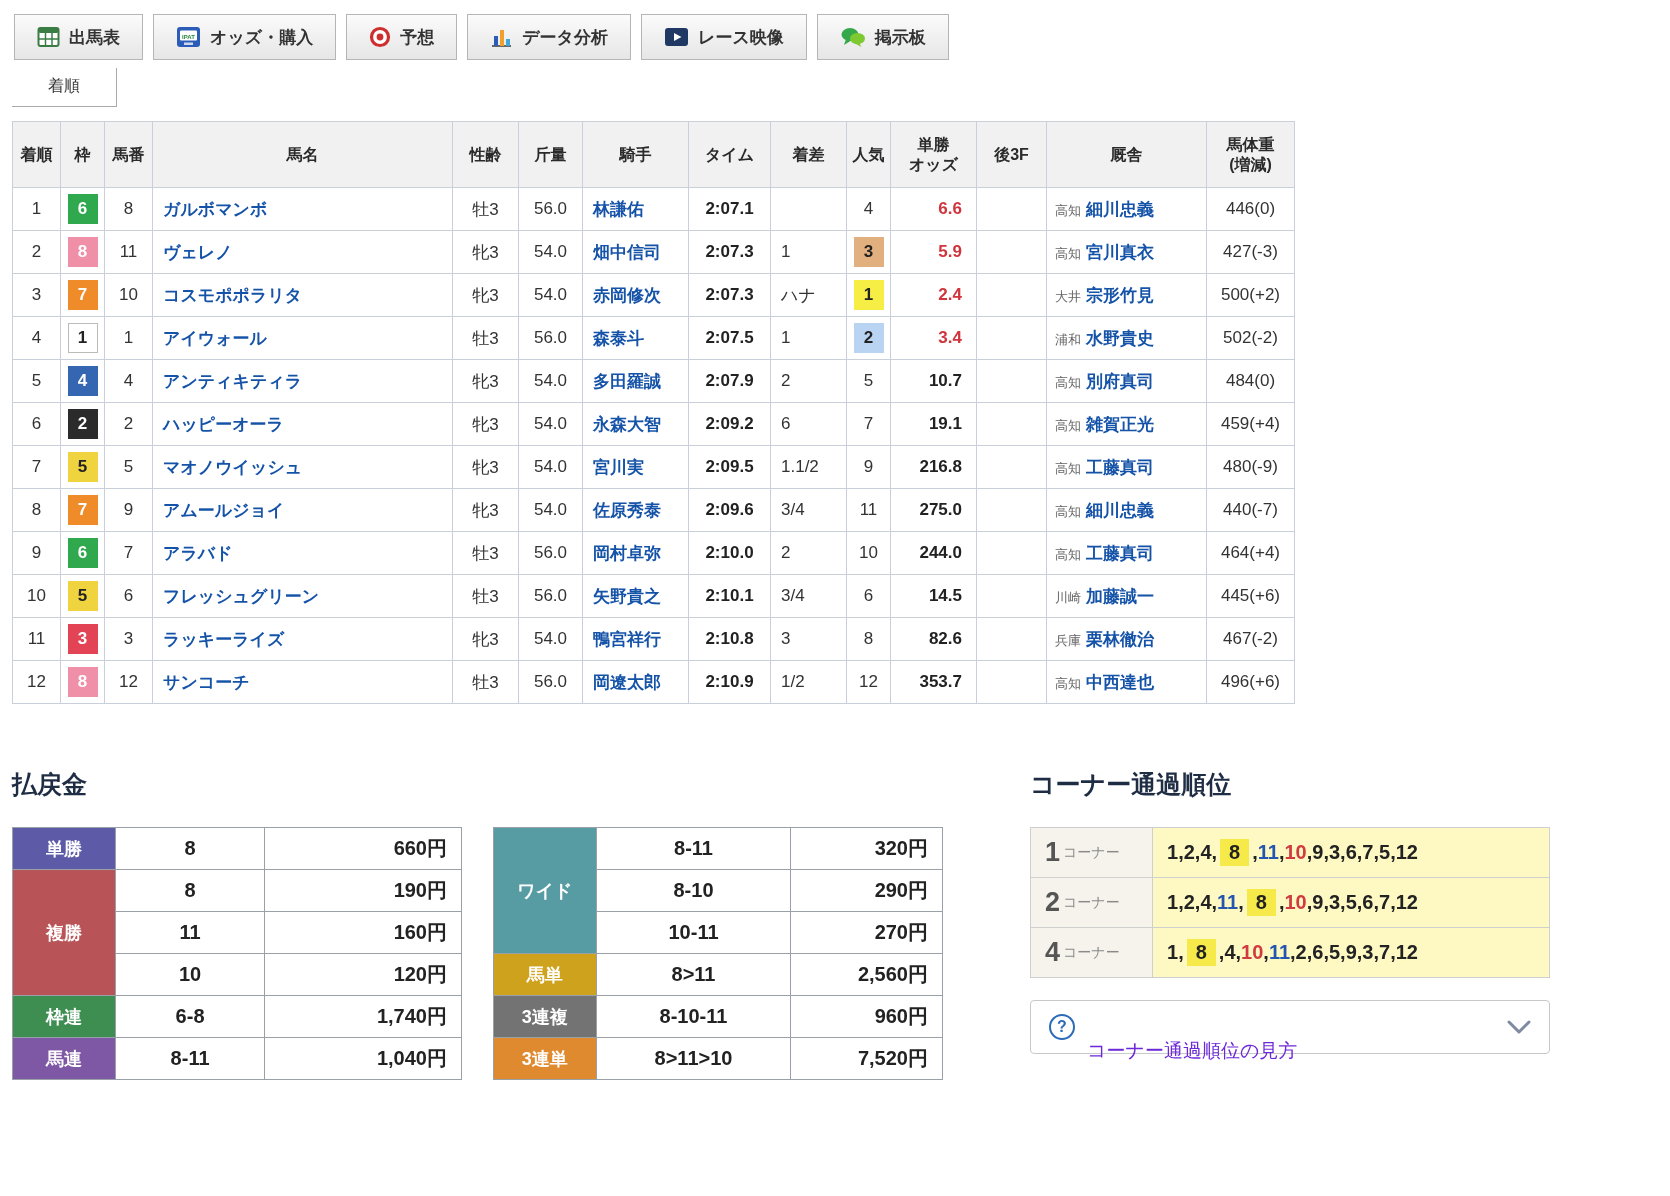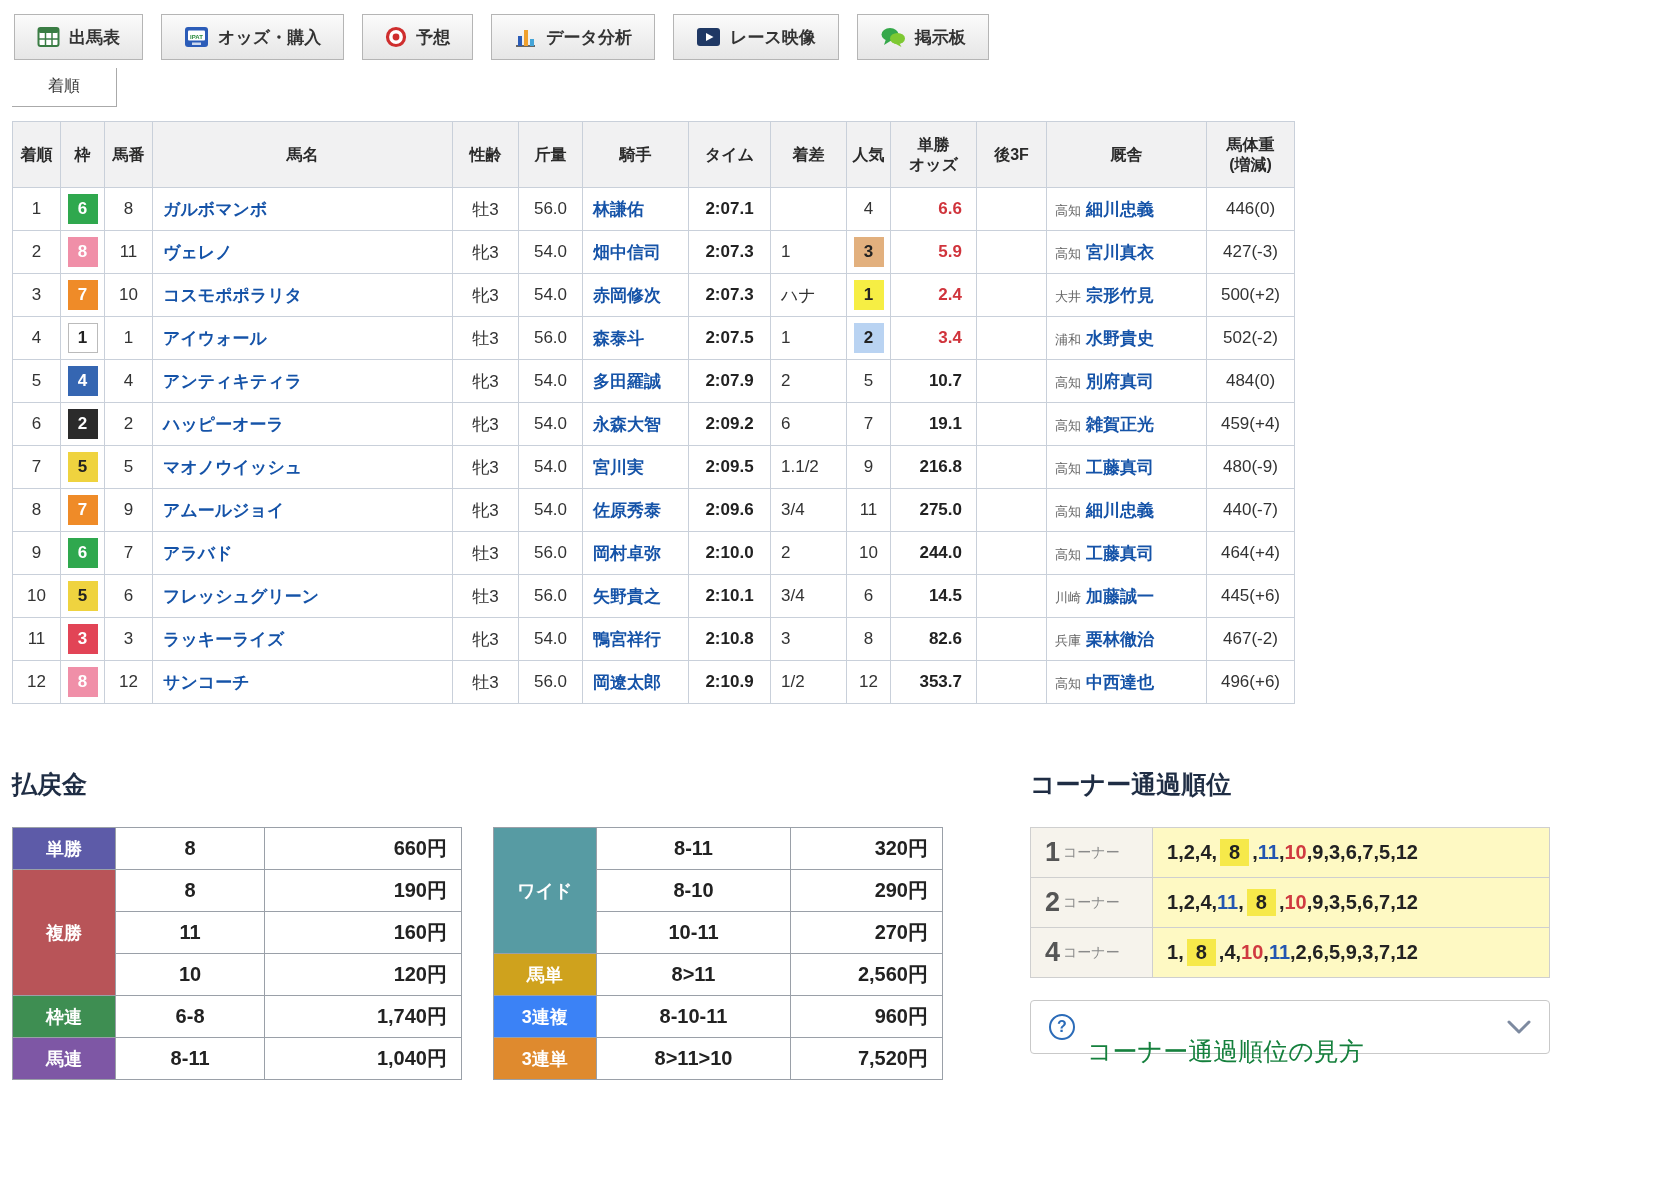--- a/index.html
+++ b/index.html
@@ -3,21 +3,21 @@
 <meta charset="utf-8">
 <style>
   * { margin:0; padding:0; box-sizing:border-box; }
   html,body { background:#fff; }
   body {
     font-family:"Liberation Sans","DejaVu Sans",sans-serif;
     width:1670px; height:1196px; position:relative; color:#333; overflow:hidden;
   }
 
   
-  .tabbar { display:flex; align-items:flex-start; gap:18px; padding:14px 0 0 14px; }
+  .tabbar { display:flex; align-items:flex-start; gap:10px; padding:14px 0 0 14px; }
   .tab {
     display:flex; align-items:center; gap:9px;
     height:46px; padding:0 22px;
     background:linear-gradient(#fbfbfb,#e6e6e6);
     border:1px solid #b5b5b5;
     font-size:17px; font-weight:bold; color:#333; cursor:pointer; white-space:nowrap;
   }
   .tab.active {
     background:#fff; border-top:3px solid #1f3864; border-bottom:1px solid #fff;
     height:50px; position:relative; z-index:2;
@@ -88,21 +88,21 @@
   .corner-help {
     width:520px; height:54px; margin-top:22px;
     border:1px solid #c9c9c9; border-radius:4px; background:#fff;
     display:flex; align-items:center; padding:0 18px; cursor:pointer;
   }
   .help-q {
     width:26px; height:26px; border:2px solid #2b6bb8; border-radius:50%;
     color:#2b6bb8; font-weight:bold; font-size:16px;
     display:flex; align-items:center; justify-content:center; margin-right:12px; flex:none;
   }
-  .help-label { color:#15803d; font-size:25px; flex:1;margin-top:48px; }
+  .help-label { color:#6d28d9; font-size:19px; flex:1;margin-top:48px; }
   .chevron { flex:none; }
 </style>
 </head>
 <body>
 
 <div class="page">
 
   <div class="tabbar" id="tabbar">
       <div class="tab">
         <span class="tab-icon">
@@ -456,21 +456,21 @@
               <tr>
                 <td class="pay-combo">10-11</td>
                 <td class="pay-amount">270円</td>
               </tr>
               <tr>
                 <td class="pay-label" rowspan="1" style="background: rgb(207, 162, 29);">馬単</td>
                 <td class="pay-combo">8&gt;11</td>
                 <td class="pay-amount">2,560円</td>
               </tr>
               <tr>
-                <td class="pay-label" rowspan="1" style="background: #3b82f6;">3連複</td>
+                <td class="pay-label" rowspan="1" style="background: #737373;">3連複</td>
                 <td class="pay-combo">8-10-11</td>
                 <td class="pay-amount">960円</td>
               </tr>
               <tr>
                 <td class="pay-label" rowspan="1" style="background: rgb(223, 138, 46);">3連単</td>
                 <td class="pay-combo">8&gt;11&gt;10</td>
                 <td class="pay-amount">7,520円</td>
               </tr>
             </tbody>
           </table>

